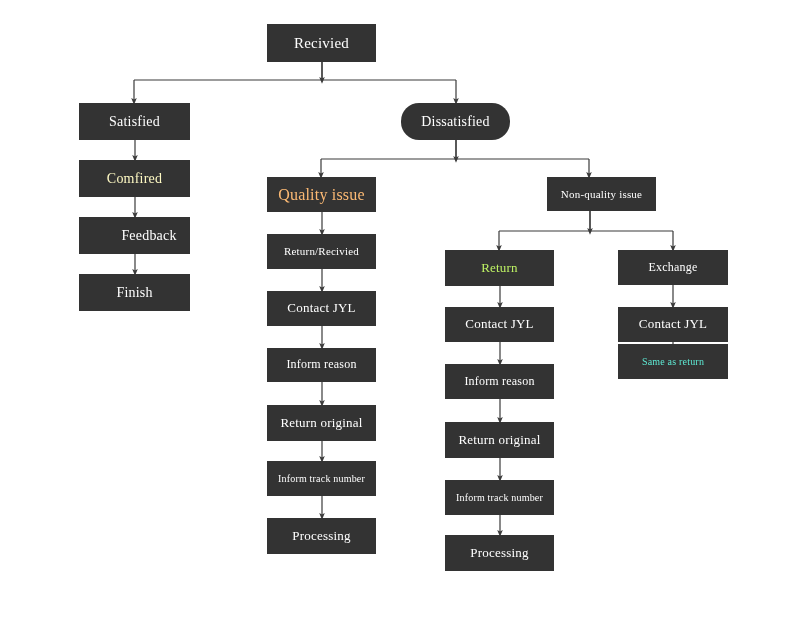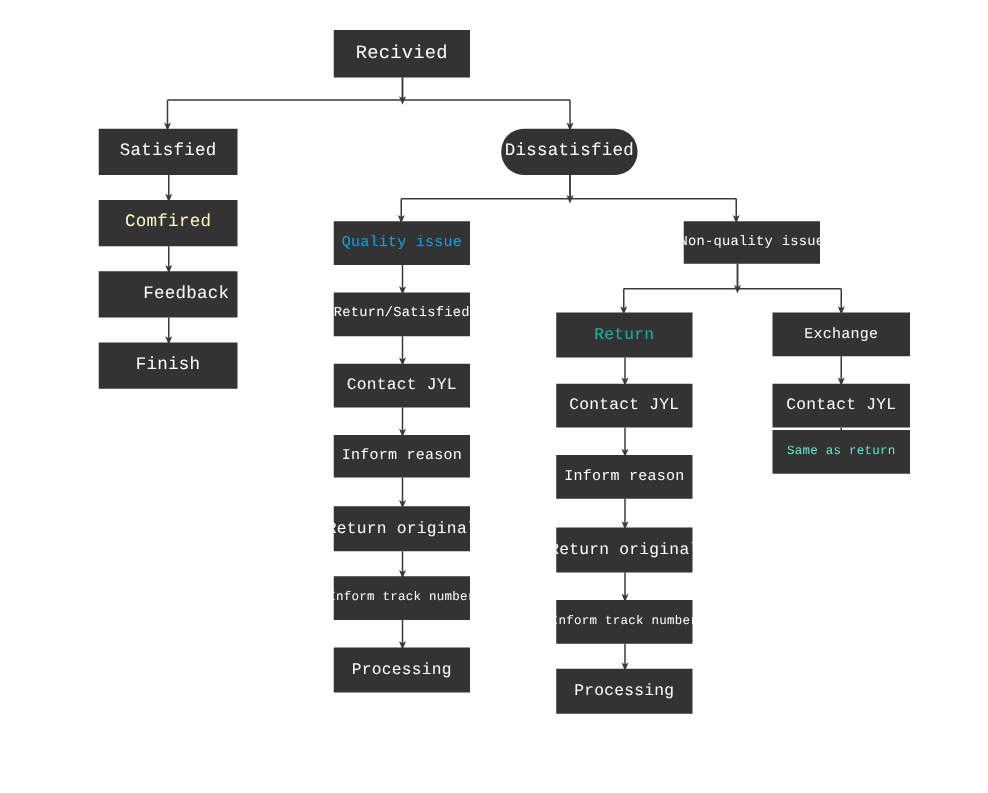--- a/index.html
+++ b/index.html
@@ -31,21 +31,21 @@
     background: #333333;
     color: #ffffff;
     display: flex;
     align-items: center;
     justify-content: center;
     text-align: left;
     box-sizing: border-box;
     line-height: 1.1;
     letter-spacing: 0.2px;
     white-space: nowrap;
-    font-family: Liberation Mono, monospace;
+    font-family: Liberation Serif, serif;
   }
   .node-label {
     display: block;
   }
 </style>
 </head>
 <body>
 
 <div id="flowchart-root">
   <svg class="flow-svg" viewBox="0 0 790 634" xmlns="http://www.w3.org/2000/svg">
@@ -100,45 +100,45 @@
       </div>
       <div class="node-box" style="left: 79px; top: 217px; width: 111px; height: 37px; font-size: 14px; background: rgb(51, 51, 51); color: rgb(255, 255, 255); padding-left: 29px;">
         <span class="node-label">Feedback</span>
       </div>
       <div class="node-box" style="left: 79px; top: 274px; width: 111px; height: 37px; font-size: 14px; background: rgb(51, 51, 51); color: rgb(255, 255, 255);">
         <span class="node-label">Finish</span>
       </div>
       <div class="node-box" style="left: 401px; top: 103px; width: 109px; height: 37px; font-size: 14px; background: rgb(51, 51, 51); color: rgb(255, 255, 255); border-radius: 18px;">
         <span class="node-label">Dissatisfied</span>
       </div>
-      <div class="node-box" style="left: 267px; top: 177px; width: 109px; height: 35px; font-size: 12px; background: rgb(51, 51, 51); color: #0ea5e9;">
+      <div class="node-box" style="left: 267px; top: 177px; width: 109px; height: 35px; font-size: 16px; background: rgb(51, 51, 51); color: #fdba74;">
         <span class="node-label">Quality issue</span>
       </div>
       <div class="node-box" style="left: 535px; top: 177px; width: 109px; height: 34px; font-size: 11px; background: rgb(51, 51, 51); color: rgb(255, 255, 255); margin-left: 12px;">
         <span class="node-label">Non-quality issue</span>
       </div>
       <div class="node-box" style="left: 267px; top: 234px; width: 109px; height: 35px; font-size: 11px; background: rgb(51, 51, 51); color: rgb(255, 255, 255);">
-        <span class="node-label">Return/Satisfied</span>
+        <span class="node-label">Return/Recivied</span>
       </div>
       <div class="node-box" style="left: 267px; top: 291px; width: 109px; height: 35px; font-size: 13px; background: rgb(51, 51, 51); color: rgb(255, 255, 255);">
         <span class="node-label">Contact JYL</span>
       </div>
       <div class="node-box" style="left: 267px; top: 348px; width: 109px; height: 34px; font-size: 12px; background: rgb(51, 51, 51); color: rgb(255, 255, 255);">
         <span class="node-label">Inform reason</span>
       </div>
       <div class="node-box" style="left: 267px; top: 405px; width: 109px; height: 36px; font-size: 13px; background: rgb(51, 51, 51); color: rgb(255, 255, 255);">
         <span class="node-label">Return original</span>
       </div>
       <div class="node-box" style="left: 267px; top: 461px; width: 109px; height: 35px; font-size: 10px; background: rgb(51, 51, 51); color: rgb(255, 255, 255);">
         <span class="node-label">Inform track number</span>
       </div>
       <div class="node-box" style="left: 267px; top: 518px; width: 109px; height: 36px; font-size: 13px; background: rgb(51, 51, 51); color: rgb(255, 255, 255);">
         <span class="node-label">Processing</span>
       </div>
-      <div class="node-box" style="left: 445px; top: 250px; width: 109px; height: 36px; font-size: 13px; background: rgb(51, 51, 51); color: #14b8a6;">
+      <div class="node-box" style="left: 445px; top: 250px; width: 109px; height: 36px; font-size: 13px; background: rgb(51, 51, 51); color: #bef264;">
         <span class="node-label">Return</span>
       </div>
       <div class="node-box" style="left: 445px; top: 307px; width: 109px; height: 35px; font-size: 13px; background: rgb(51, 51, 51); color: rgb(255, 255, 255);">
         <span class="node-label">Contact JYL</span>
       </div>
       <div class="node-box" style="left: 445px; top: 364px; width: 109px; height: 35px; font-size: 12px; background: rgb(51, 51, 51); color: rgb(255, 255, 255);">
         <span class="node-label">Inform reason</span>
       </div>
       <div class="node-box" style="left: 445px; top: 422px; width: 109px; height: 36px; font-size: 13px; background: rgb(51, 51, 51); color: rgb(255, 255, 255);">
         <span class="node-label">Return original</span>

